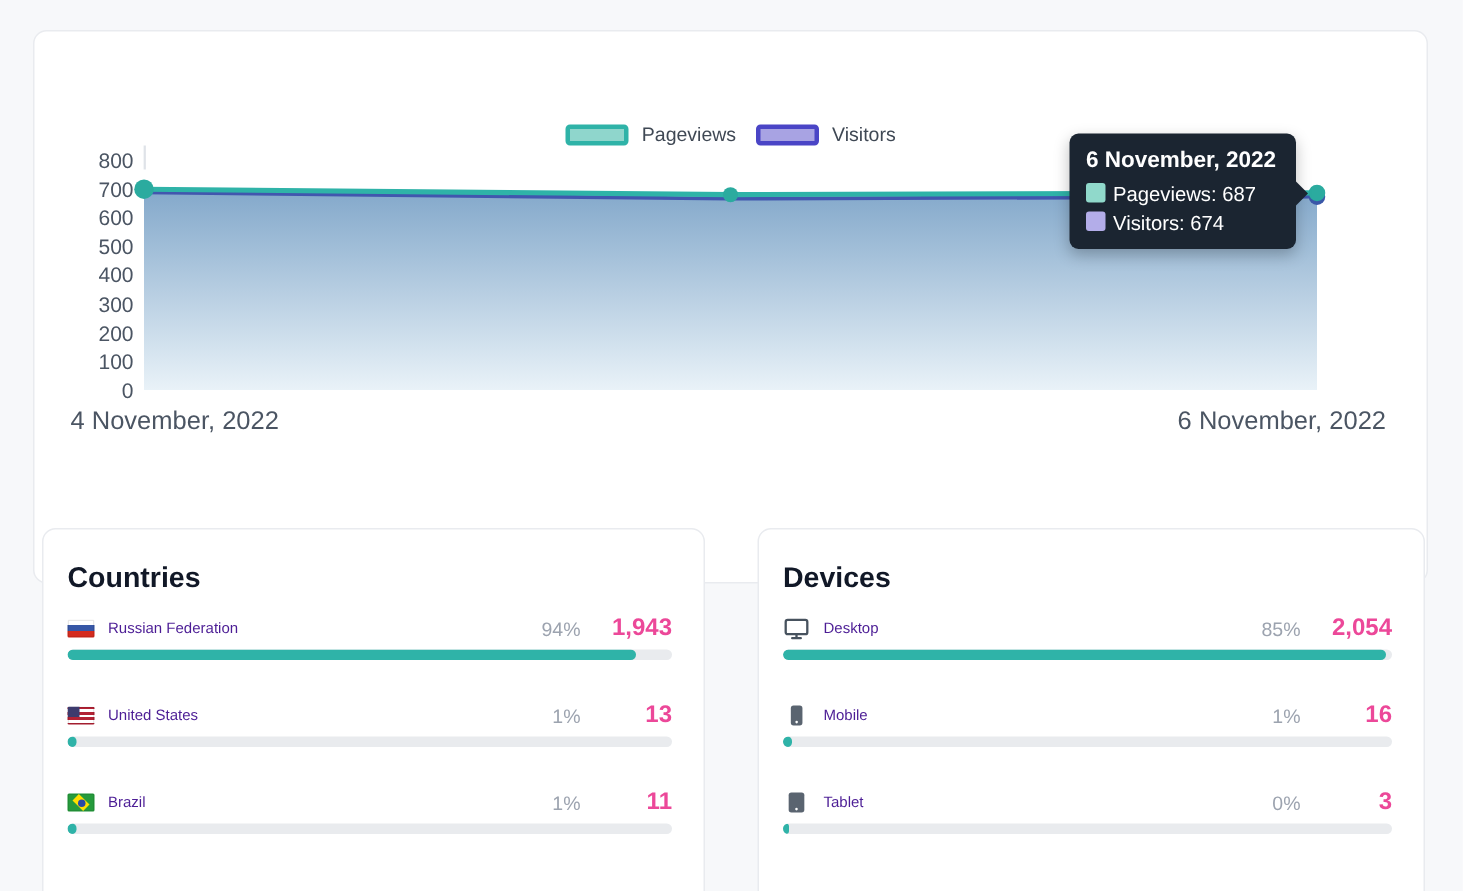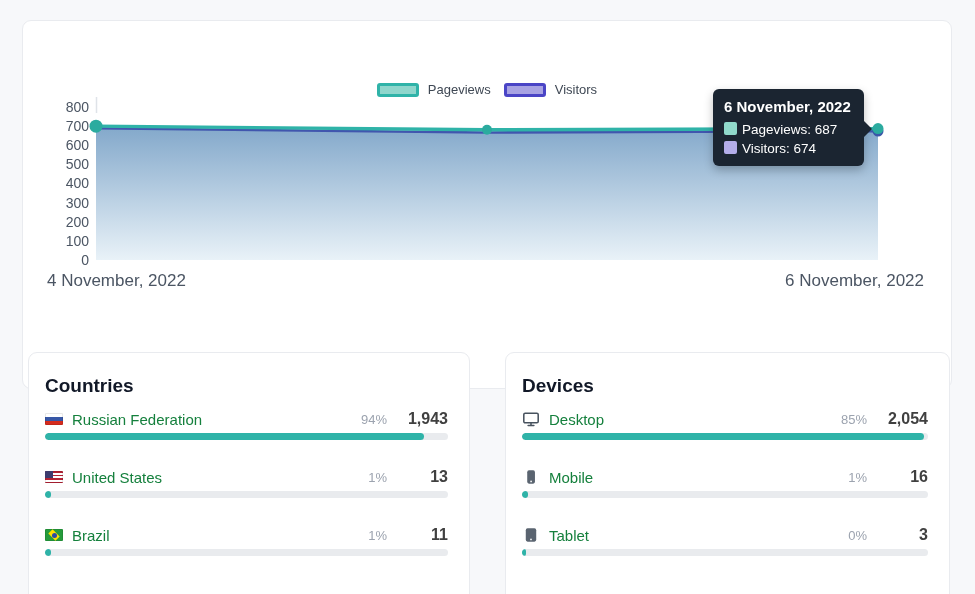--- a/index.html
+++ b/index.html
@@ -34,23 +34,23 @@
   .tooltip-arrow { position:absolute; right:-8px; top:32px; width:0; height:0;
     border:8px solid transparent; border-left-color:#1b2531; border-right-width:0; }
 
   
   #countries-card { left:28px;  top:352px; width:442px; height:280px; padding:22px 21px 0 16px; }
   #devices-card   { left:505px; top:352px; width:445px; height:280px; padding:22px 21px 0 16px; }
   .card-title { font-size:19px; font-weight:bold; color:#111827; margin-bottom:10px; }
   .stat-row { margin-bottom:25px; cursor:pointer; }
   .row-head { display:flex; align-items:center; height:24px; }
   .row-icon { width:18px; margin-right:9px; display:flex; align-items:center; justify-content:center; flex:none; }
-  .row-label { flex:1; font-size:15px; color:#15803d; }
+  .row-label { flex:1; font-size:10px; color:#4c1d95; }
   .row-pct { font-size:13px; color:#9ca3af; margin-right:19px; }
-  .row-value { font-size:16px; font-weight:600; color:#404040; min-width:42px; text-align:right; }
+  .row-value { font-size:16px; font-weight:600; color:#ec4899; min-width:42px; text-align:right; }
   .bar-track { margin-top:2px; height:7px; border-radius:4px; background:#e9ebee; overflow:hidden; }
   .bar-fill { height:100%; border-radius:4px; background:#2fb3a8; }
 
   
   .flag { width:18px; height:12px; border-radius:1px; display:inline-block;
     box-shadow:inset 0 0 0 1px rgba(0,0,0,.09); position:relative; overflow:hidden; }
   .flag-ru { background:linear-gradient(#ffffff 0 33%, #3757a6 33% 66%, #d52b1e 66% 100%); }
   .flag-us { background:repeating-linear-gradient(#b22234 0 1.8px, #ffffff 1.8px 3.6px); }
   .flag-us::after { content:""; position:absolute; left:0; top:0; width:8px; height:6.5px; background:#3c3b6e; }
   .flag-br { background:#259b3c; }

